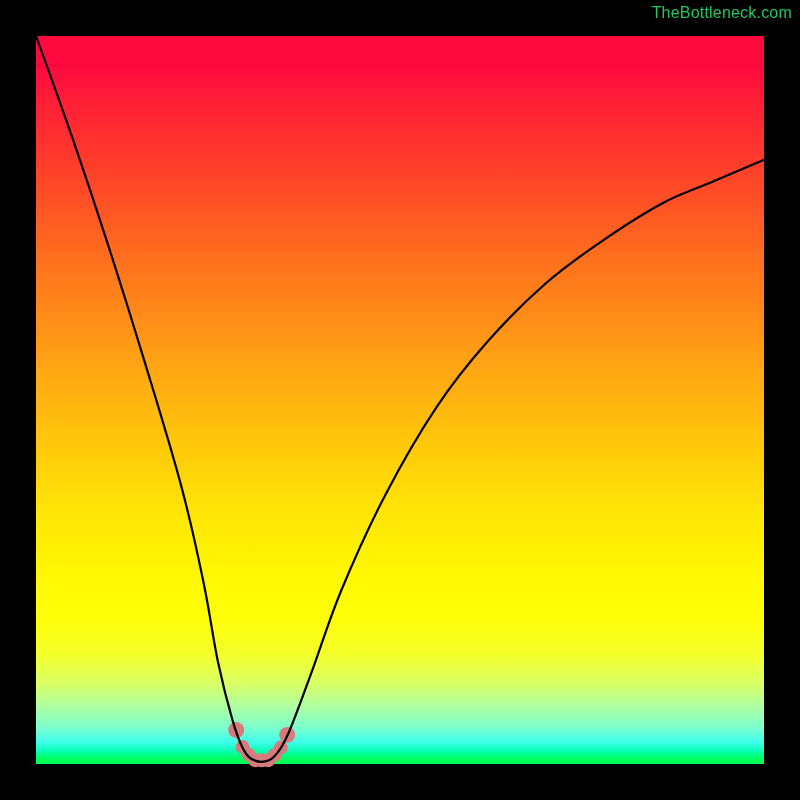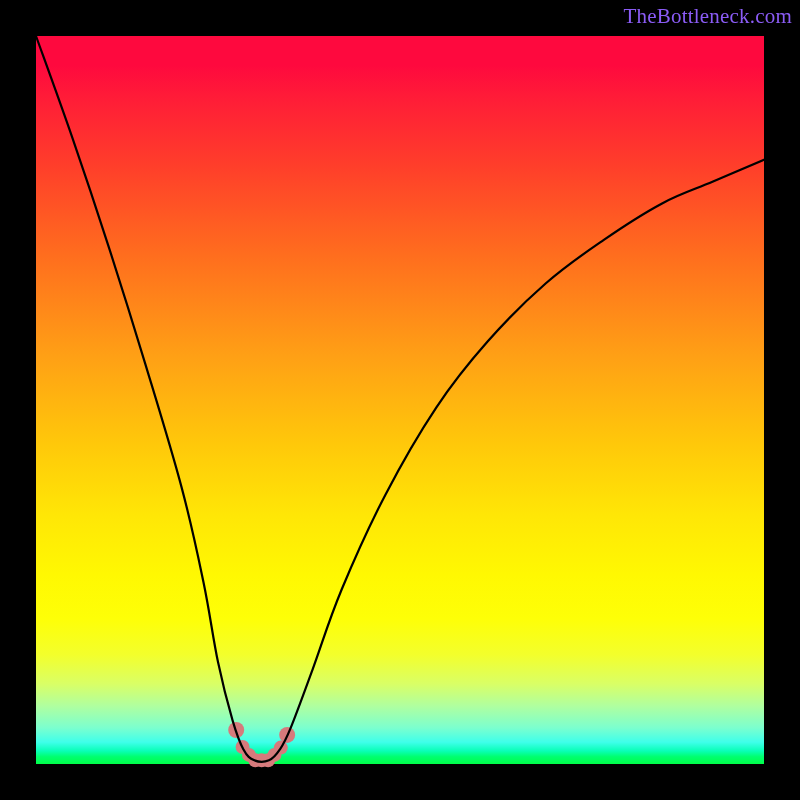--- a/index.html
+++ b/index.html
@@ -41,23 +41,23 @@
       #7cffce 95%,
       #3fffea 97%,
       #09ffb7 98.2%,
       #00ff6f 99%,
       #00ff49 100%);
   }
   .watermark {
     position: absolute;
     top: 4px;
     right: 8px;
-    font-family: Liberation Serif, serif;
-    font-size: 21px;
-    color: #8b5cf6;
+    font-family: Liberation Sans, sans-serif;
+    font-size: 16px;
+    color: #22c55e;
     letter-spacing: 0.2px;
   }
   svg.curve {
     position: absolute;
     left: 0;
     top: 0;
     width: 728px;
     height: 728px;
     overflow: visible;
   }

